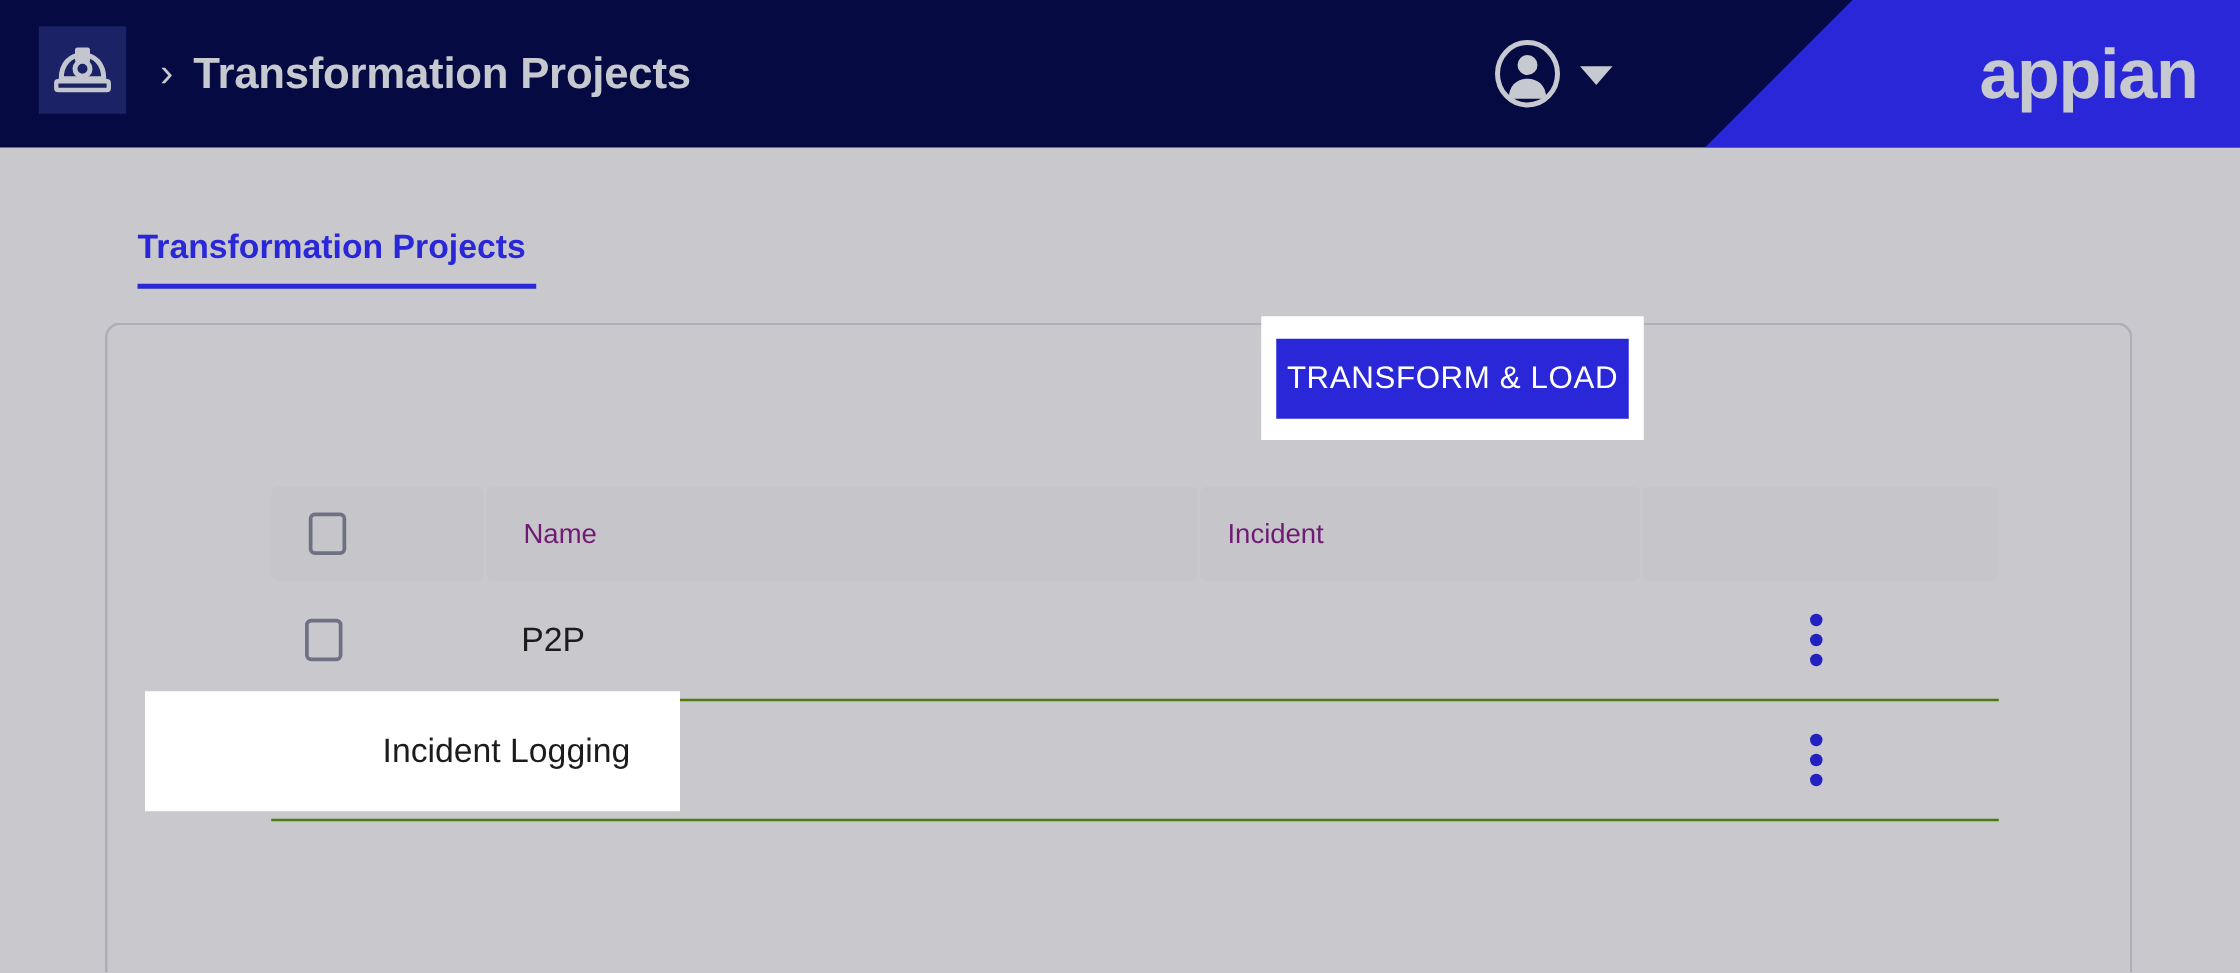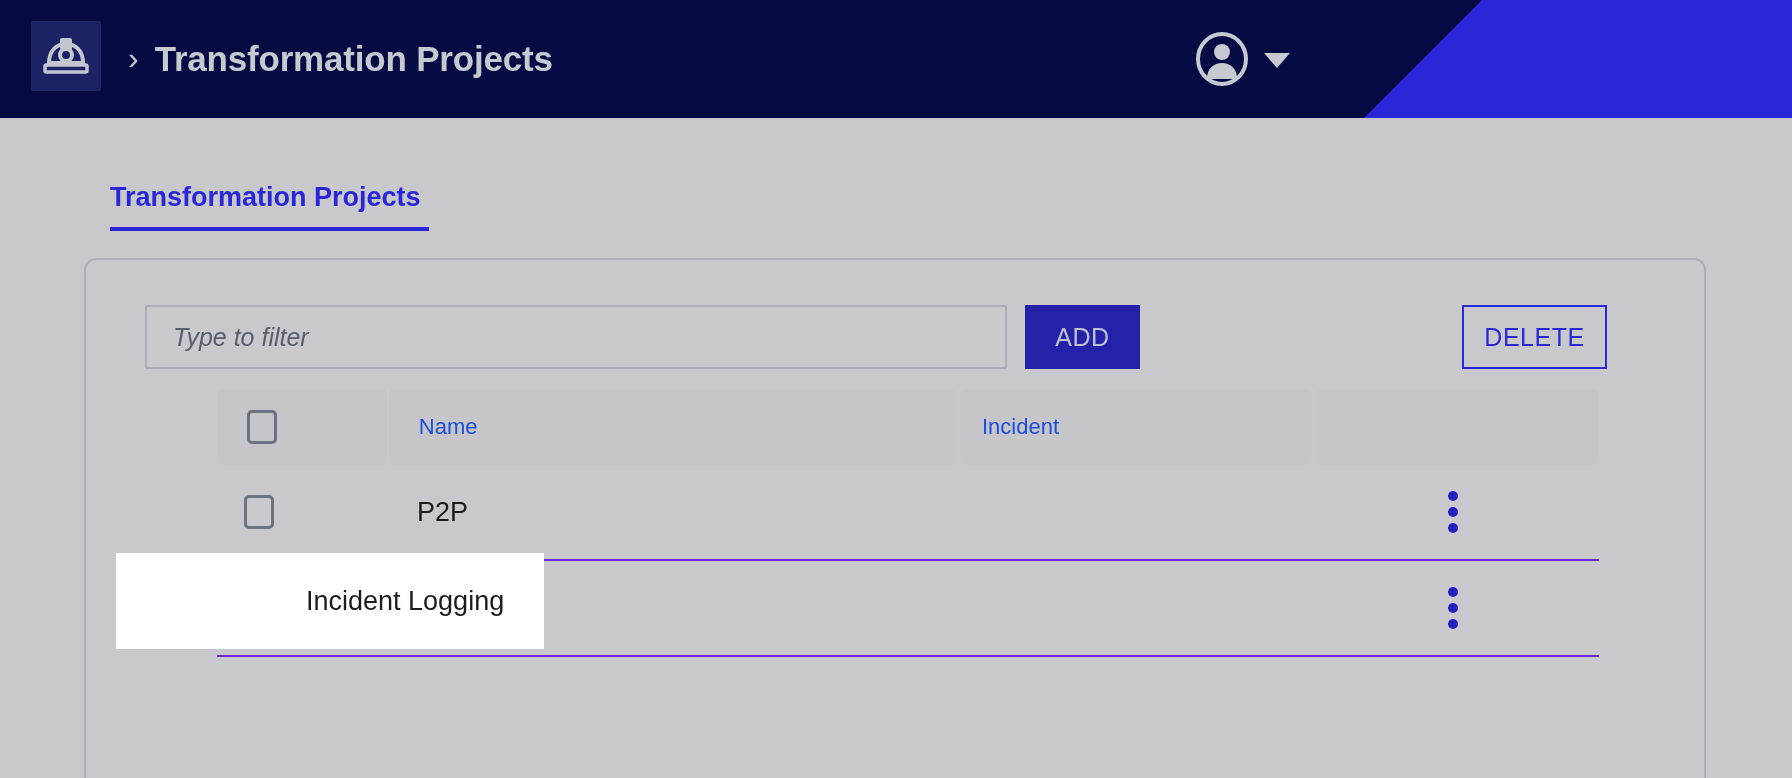--- a/index.html
+++ b/index.html
@@ -228,33 +228,33 @@
     display: flex;
     gap: 2px;
     height: 76px;
   }
   .th {
     background: #c6c6ca;
     border-radius: 6px;
     display: flex;
     align-items: center;
     font-size: 22px;
-    color: #1d4ed8;
+    color: #701a75;
     font-weight: 400;
   }
   .th-check { width: 170px; padding-left: 30px; }
   .th-name  { width: 570px; padding-left: 30px; }
   .th-sched { width: 353px; padding-left: 22px; }
   .th-act   { width: 285px; }
 
   .trow {
     display: flex;
     height: 96px;
     align-items: center;
-    border-bottom: 2px solid #6d28d9;
+    border-bottom: 2px solid #4d7c0f;
   }
   .trow:first-of-type { border-top: none; }
 
   .td { display: flex; align-items: center; height: 100%; }
   .td-check { width: 170px; padding-left: 27px; }
   .td-name  { width: 570px; padding-left: 30px; font-size: 27px; color: #1c1c1c; }
   .td-sched { width: 353px; }
   .td-act   { width: 285px; display: flex; align-items: center; justify-content: center; }
 
   
@@ -298,20 +298,21 @@
   }
 </style>
 </head>
 <body>
 
 <div id="root">
 
   <div class="topbar">
 
     <div class="brand-panel"></div>
+    <div class="brand-logo">appian</div>
 
     <div class="app-icon">
 
       <svg width="46" height="42" viewBox="0 0 46 42">
         <rect x="17" y="3" width="12" height="12" rx="2" fill="#c4c6cf"></rect>
         <path d="M6 28 C6 16 13 9 23 9 C33 9 40 16 40 28 Z" fill="none" stroke="#c4c6cf" stroke-width="4"></path>
         <circle cx="23" cy="20" r="6" fill="none" stroke="#c4c6cf" stroke-width="4"></circle>
         <rect x="2" y="30" width="42" height="7" rx="1.5" fill="none" stroke="#c4c6cf" stroke-width="3.5"></rect>
       </svg>
     </div>
@@ -332,27 +333,20 @@
   </div>
 
   <div class="tabs">
     <div class="tab active">
       <span>Transformation Projects</span>
     </div>
   </div>
 
   <div class="card">
 
-    <div class="toolbar">
-      <input class="filter-input" type="text" placeholder="Type to filter" style="">
-      <button class="btn btn-add">ADD</button>
-
-      <div style="width:306px"></div>
-      <button class="btn btn-delete">DELETE</button>
-    </div>
 
     <div class="table">
 
       <div class="thead">
         <div class="th th-check">
           <span class="cb"></span>
         </div>
         <div class="th th-name">
           <span>Name</span>
         </div>
@@ -388,20 +382,23 @@
             <span></span>
               <span></span>
               <span></span>
           </span>
         </div>
       </div>
 
     </div>
   </div>
 
+  <div class="highlight-transform">
+    <button class="btn btn-transform">TRANSFORM &amp; LOAD</button>
+  </div>
 
   <div class="highlight-row">
     <div style="position:absolute;left:17px;top:26px">
       <span class="cb-checked"></span>
     </div>
     <div style="position:absolute;left:190px;top:50%;transform:translateY(-50%);font-size:27px;color:#1c1c1c;white-space:nowrap">Incident Logging</div>
   </div>
 
 </div>
 

